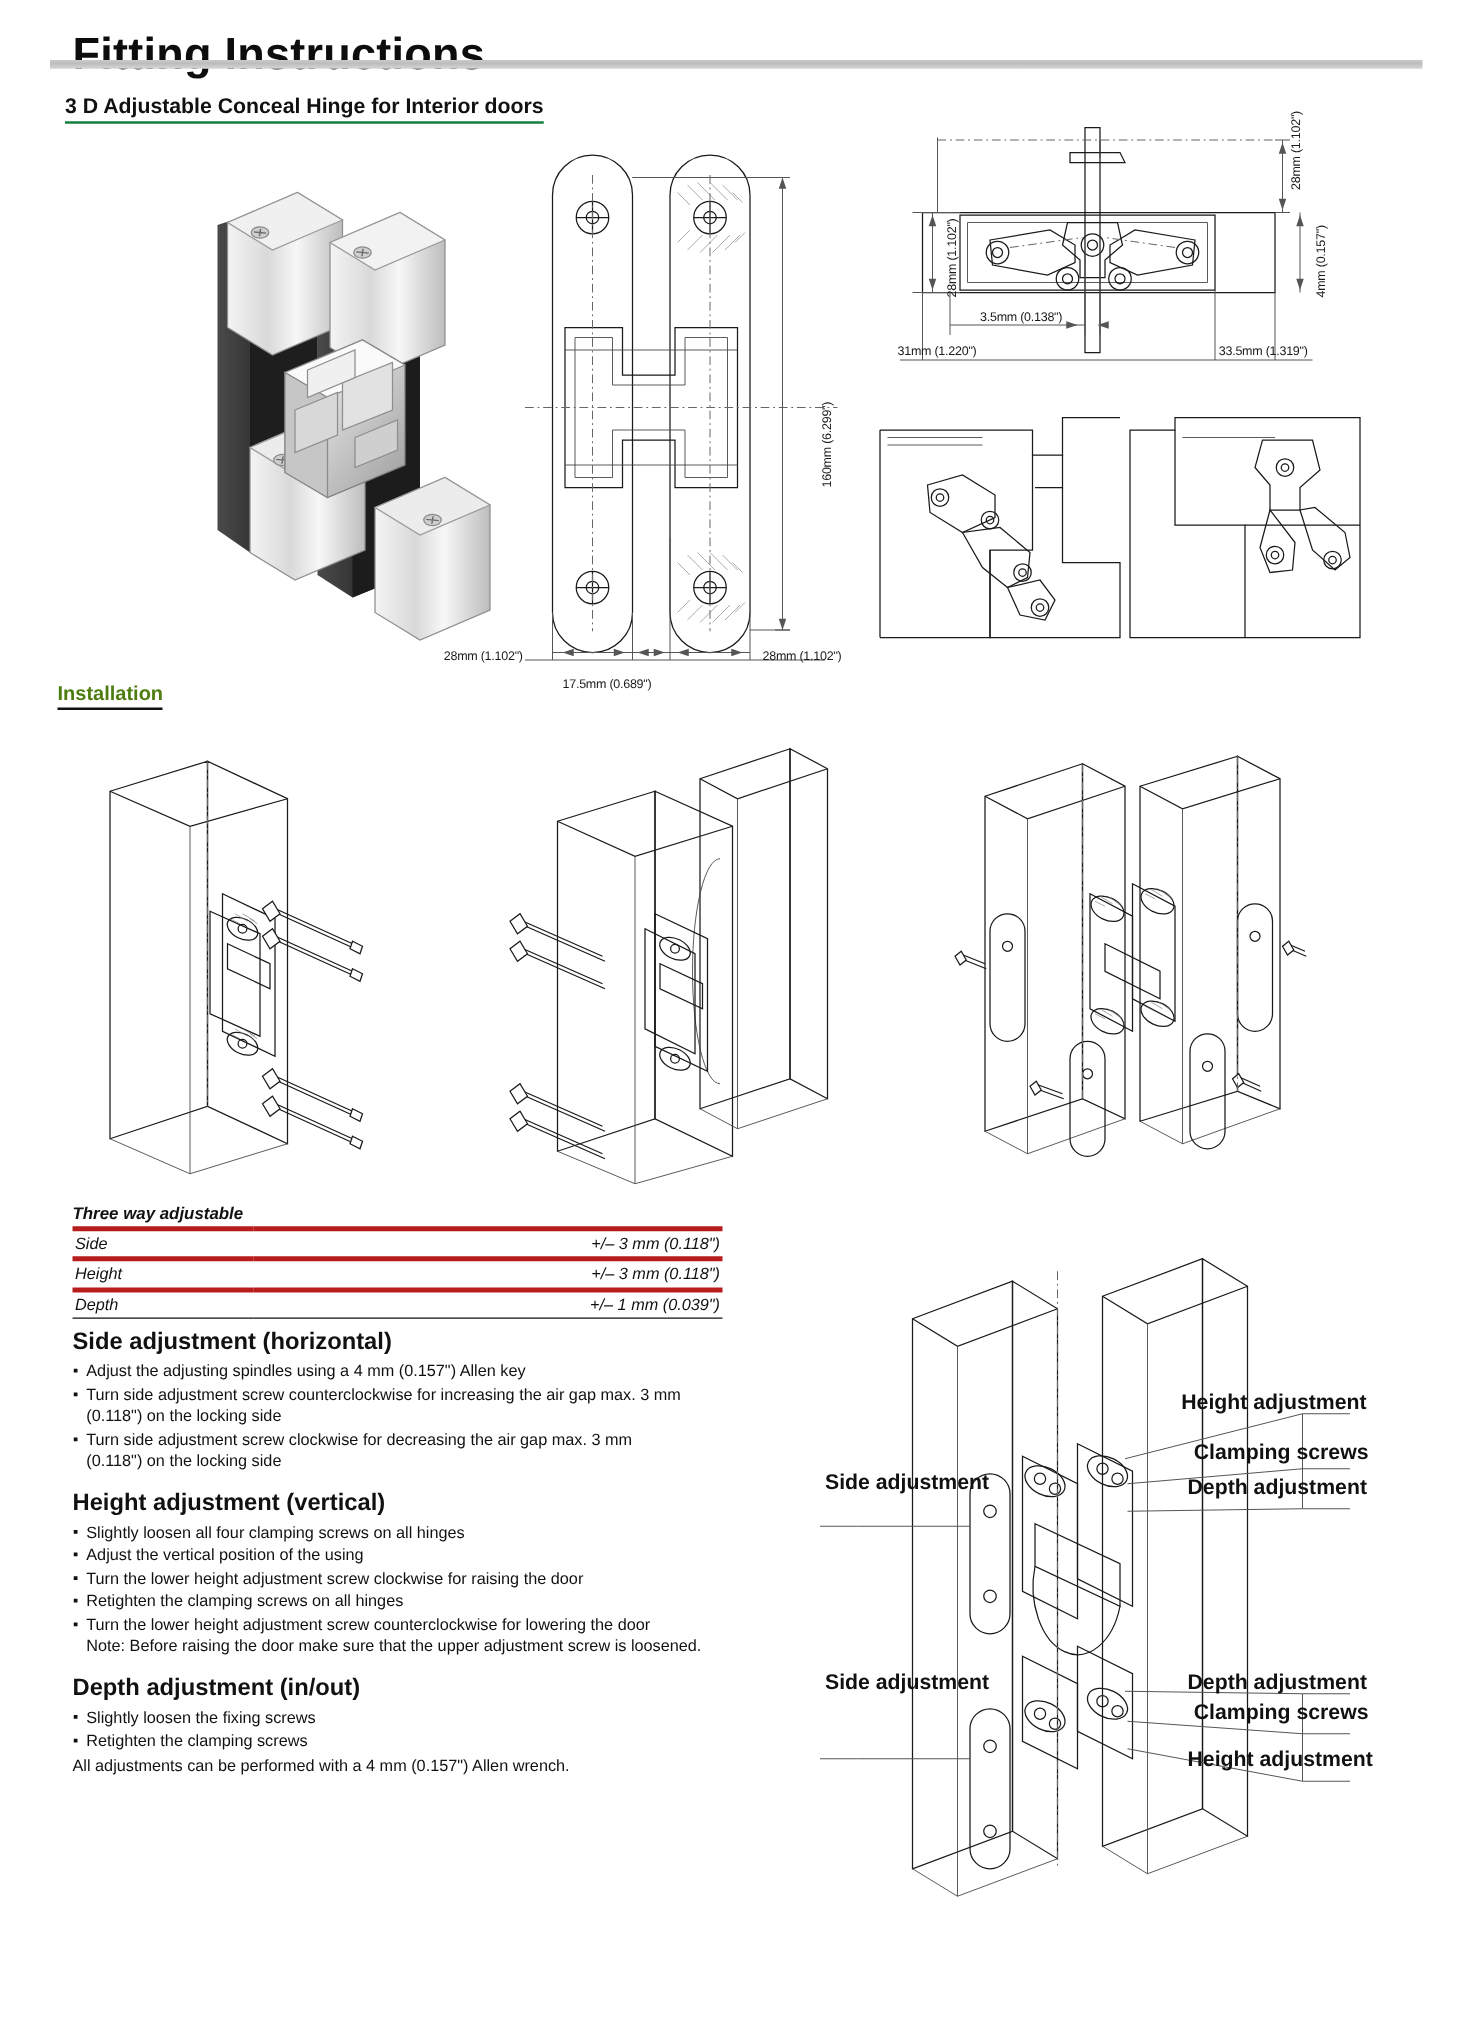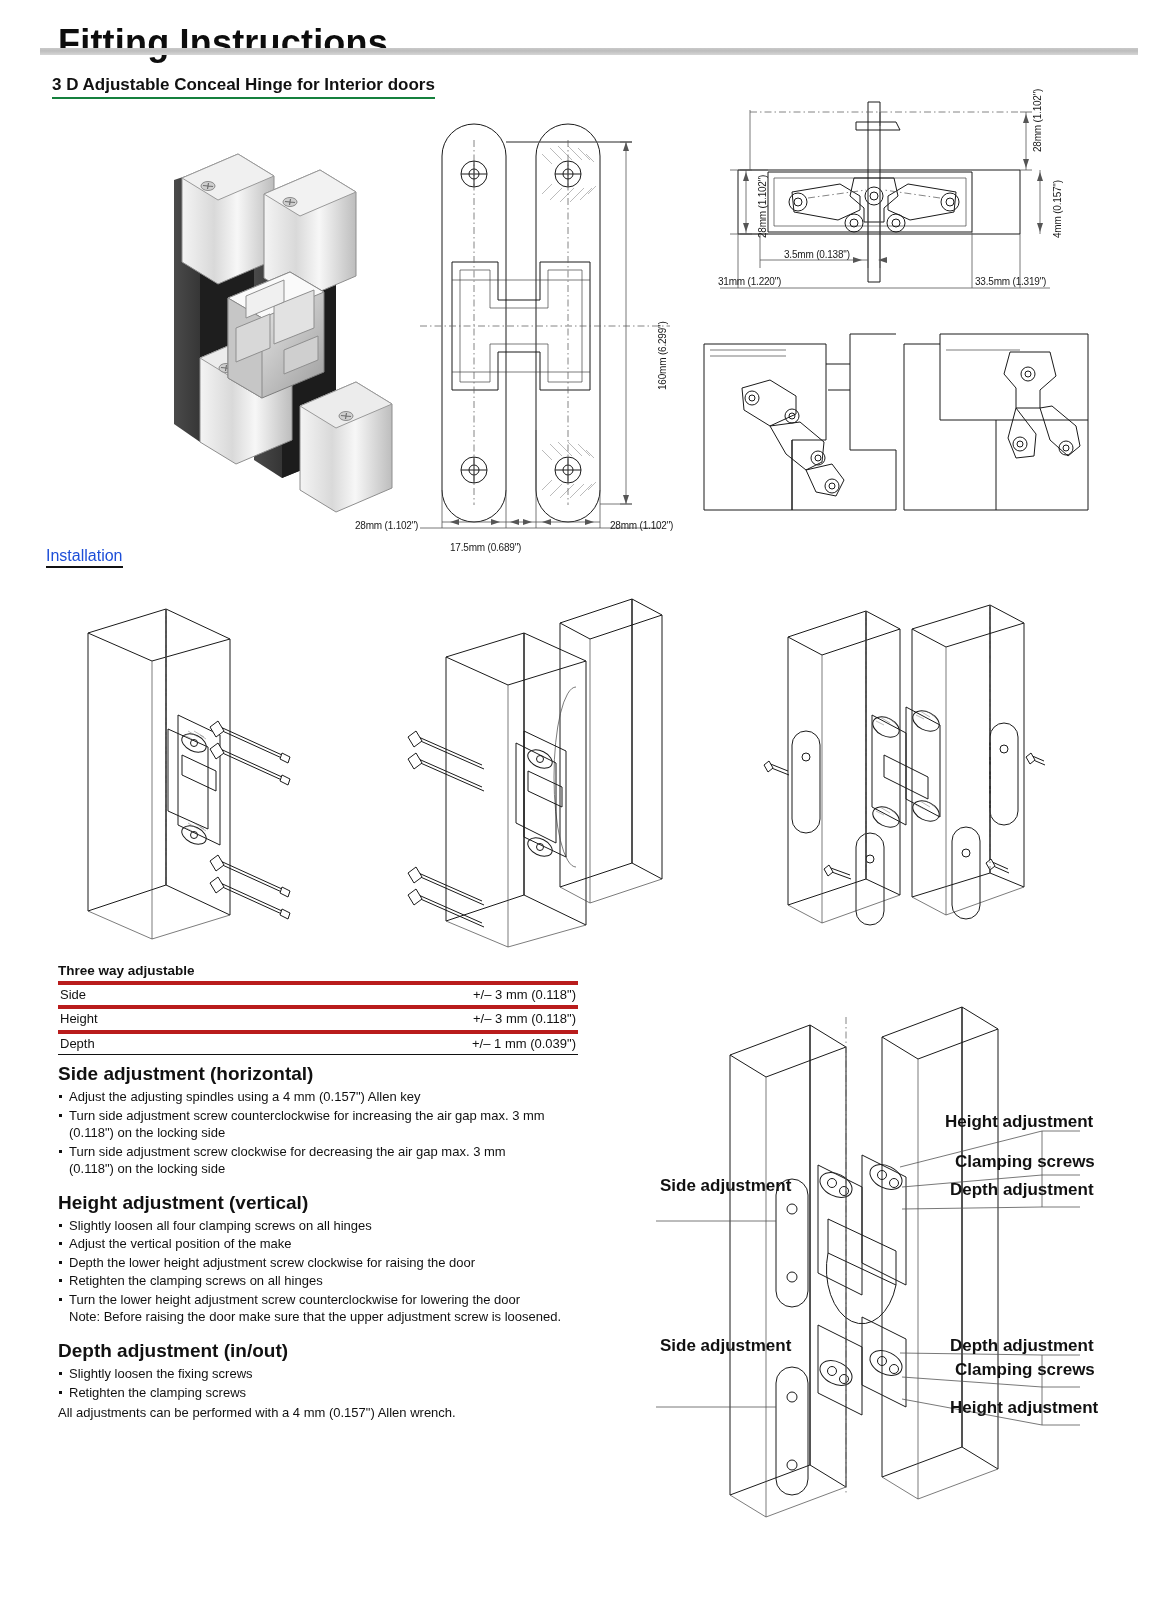--- a/index.html
+++ b/index.html
@@ -18,21 +18,21 @@
   .hdr-rule{
     position:absolute;left:40px;top:48px;width:1098px;height:7px;
     background:linear-gradient(to bottom,#c9c9c9 0%,#bdbdbd 40%,#d6d6d6 100%);
   }
   .subtitle{
     position:absolute;left:52px;top:75px;
     font-size:17px;font-weight:700;color:#111;
     border-bottom:2px solid #15803d;padding-bottom:2px;
   }
   .section-label{
-    position:absolute;font-size:16px;font-weight:400;color:#1d4ed8;
+    position:absolute;font-size:16px;font-weight:700;color:#4d7c0f;
     border-bottom:2px solid #111;padding-bottom:1px;
   }
 
   
   .fig{position:absolute;}
   svg{display:block;overflow:visible;}
   .thin{stroke:#1a1a1a;stroke-width:1;fill:none;}
   .thinner{stroke:#444;stroke-width:.7;fill:none;}
   .dim{stroke:#555;stroke-width:.8;fill:none;}
   .dash{stroke:#666;stroke-width:.8;fill:none;stroke-dasharray:7 3 1.5 3;}
@@ -41,21 +41,21 @@
   .dimtext{
     position:absolute;font-family:"Liberation Sans",sans-serif;
     font-size:10px;color:#1a1a1a;white-space:nowrap;letter-spacing:-.2px;
   }
   .dimtext.rot{transform-origin:0 0;transform:rotate(-90deg);}
 
   
   .photo{position:absolute;left:78px;top:120px;width:310px;height:380px;}
 
   
-  .table-wrap{position:absolute;left:58px;top:963px;width:520px;}
+  .table-wrap{position:absolute;left:58px;top:963px;width:520px;font-style:italic;}
   .tbl-title{font-size:13.5px;font-weight:700;margin-bottom:3px;}
   table.adj{border-collapse:collapse;width:100%;font-size:13px;}
   table.adj td{
     border-top:4px solid #b91c1c;border-bottom:1px solid #111;
     padding:2px 2px 2px 2px;line-height:1.25;
   }
   table.adj tr td:last-child{text-align:right;}
   table.adj tr:not(:last-child) td{border-bottom:none;}
   table.adj tr td{border-bottom:1px solid #111;}
 
@@ -452,22 +452,22 @@
       </li>
       <li class="just">
         <span>Turn side adjustment screw clockwise for decreasing the air gap max. 3 mm</span>
         <span class="cont">(0.118") on the locking side</span>
       </li>
     </ul>
 
     <div class="ins-h">Height adjustment (vertical)</div>
     <ul class="ins">
       <li><span>Slightly loosen all four clamping screws on all hinges</span></li>
-      <li><span>Adjust the vertical position of the make</span></li>
-      <li><span>Depth the lower height adjustment screw clockwise for raising the door</span></li>
+      <li><span>Adjust the vertical position of the using</span></li>
+      <li><span>Turn the lower height adjustment screw clockwise for raising the door</span></li>
       <li><span>Retighten the clamping screws on all hinges</span></li>
       <li>
         <span>Turn the lower height adjustment screw counterclockwise for lowering the door</span>
         <span class="note">Note: Before raising the door make sure that the upper adjustment screw is loosened.</span>
       </li>
     </ul>
 
     <div class="ins-h">Depth adjustment (in/out)</div>
     <ul class="ins">
       <li><span>Slightly loosen the fixing screws</span></li>

